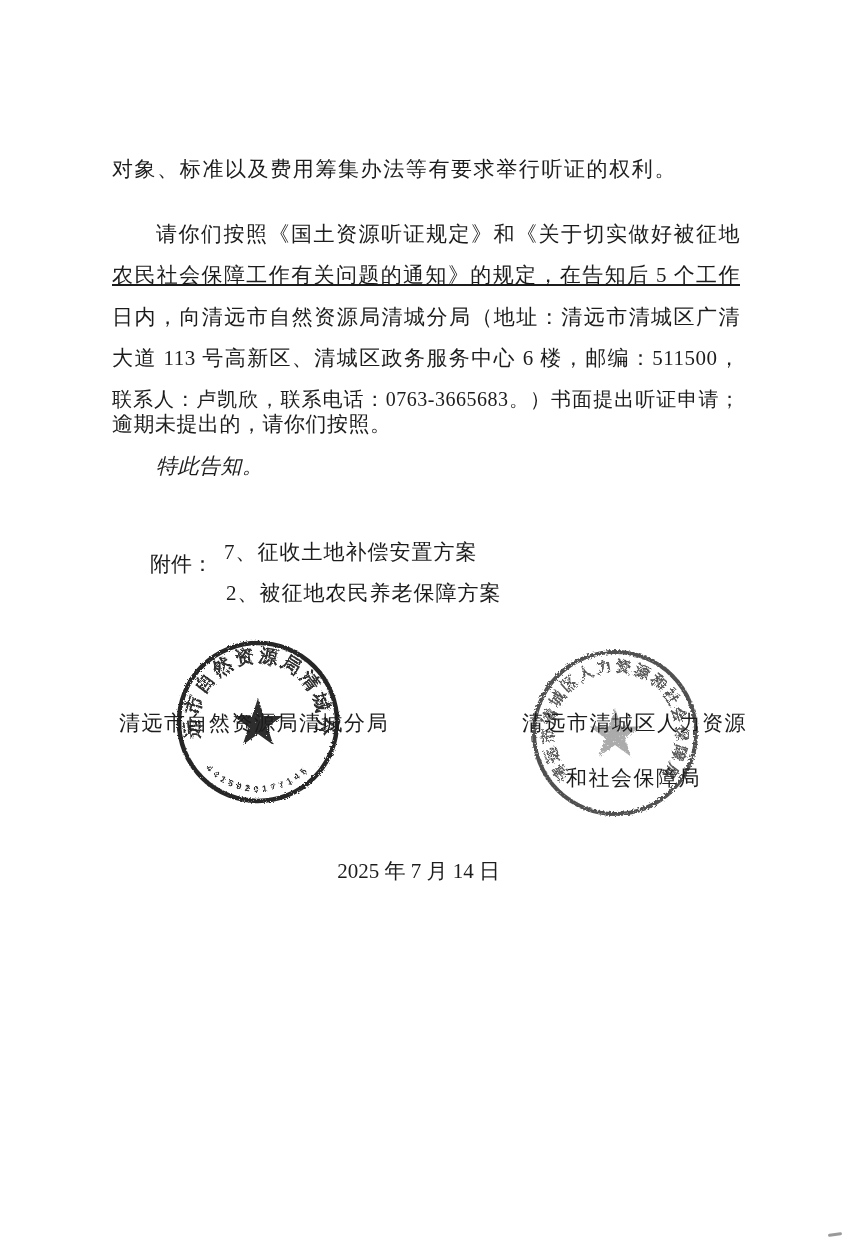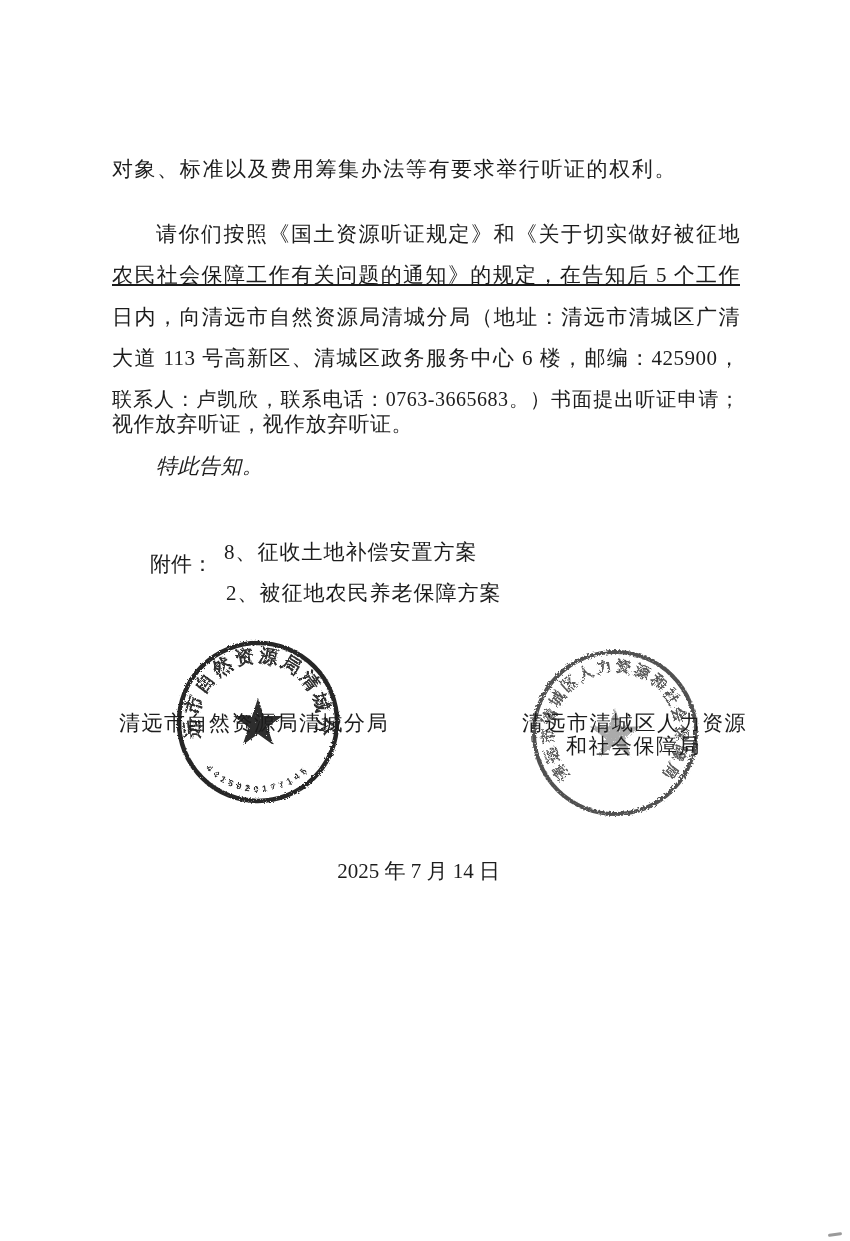--- a/index.html
+++ b/index.html
@@ -35,47 +35,47 @@
   .bl4{top:327px;}
   .bl5{top:368px;font-size:20px;}
   .bl6{top:409px;}
   .bl7{top:451px;font-style:italic;}
   .att-label{position:absolute;left:150px;top:538px;font-size:21px;white-space:pre;margin-top:12px;}
   .att-item1{position:absolute;left:224px;top:538px;font-size:21px;letter-spacing:1px;white-space:pre;}
   .att-item2{position:absolute;left:226px;top:579px;font-size:21px;letter-spacing:1px;white-space:pre;}
   .sig{position:absolute;font-size:21px;letter-spacing:1.5px;white-space:pre;z-index:5;margin-left:10px;}
   .sig-left{left:109px;top:709px;}
   .sig-right1{left:512px;top:709px;}
-  .sig-right2{left:556px;top:732px;}
+  .sig-right2{left:556px;top:764px;}
   .doc-date{position:absolute;left:320px;top:857px;width:180px;font-size:21px;text-align:right;white-space:pre;z-index:5;}
   .seal{position:absolute;z-index:3;}
   .seal-left{left:173px;top:637px;}
   .seal-right{left:527px;top:645px;opacity:0.85;}
   .seal text{font-family:"Liberation Sans","DejaVu Sans",sans-serif;}
   .arc-cn{font-size:19px;letter-spacing:3px;fill:#2d2d2d;font-weight:bold;}
   .arc-cn2{font-size:15.5px;letter-spacing:2.5px;fill:#3a3a3a;font-weight:bold;}
   .arc-code{font-size:9px;letter-spacing:4px;fill:#2d2d2d;font-weight:bold;}
   .artifact{position:absolute;left:828px;top:1233px;width:14px;height:3px;background:#9a9a9a;transform:rotate(-8deg);border-radius:2px;}
 </style>
 </head>
 <body>
 
 <div class="page">
 
   <div class="bline bl0">对象、标准以及费用筹集办法等有要求举行听证的权利。</div>
   <div class="bline bl1 just indent">请你们按照《国土资源听证规定》和《关于切实做好被征地</div>
   <div class="bline bl2 just">农民社会保障工作有关问题的通知》的规定，在告知后 5 个工作</div>
   <div class="bline bl3 just">日内，向清远市自然资源局清城分局（地址：清远市清城区广清</div>
-  <div class="bline bl4 just">大道 113 号高新区、清城区政务服务中心 6 楼，邮编：425900，</div>
+  <div class="bline bl4 just">大道 113 号高新区、清城区政务服务中心 6 楼，邮编：511500，</div>
   <div class="bline bl5 just">联系人：卢凯欣，联系电话：0763-3665683。）书面提出听证申请；</div>
-  <div class="bline bl6">视作放弃听证，视作放弃听证。</div>
+  <div class="bline bl6">逾期未提出的，请你们按照。</div>
   <div class="bline bl7 indent">特此告知。</div>
 
   <div class="att-label">附件：</div>
-  <div class="att-item1">8、征收土地补偿安置方案</div>
+  <div class="att-item1">7、征收土地补偿安置方案</div>
   <div class="att-item2">2、被征地农民养老保障方案</div>
 
   <svg class="seal seal-left" width="170" height="170" viewBox="0 0 170 170">
     <defs>
       <path id="arcL" d="M 30.6 110.4 A 60 60 0 1 1 139.4 110.4" fill="none"></path>
       <path id="arcLcode" d="M 27.7 125.2 A 70 70 0 0 0 142.3 125.2" fill="none"></path>
       <filter id="grit1" x="-15%" y="-15%" width="130%" height="130%">
         <feTurbulence type="fractalNoise" baseFrequency="0.55" numOctaves="3" seed="7" result="noise"></feTurbulence>
         <feDisplacementMap in="SourceGraphic" in2="noise" scale="3" result="disp"></feDisplacementMap>
         <feComponentTransfer in="noise" result="mask">

